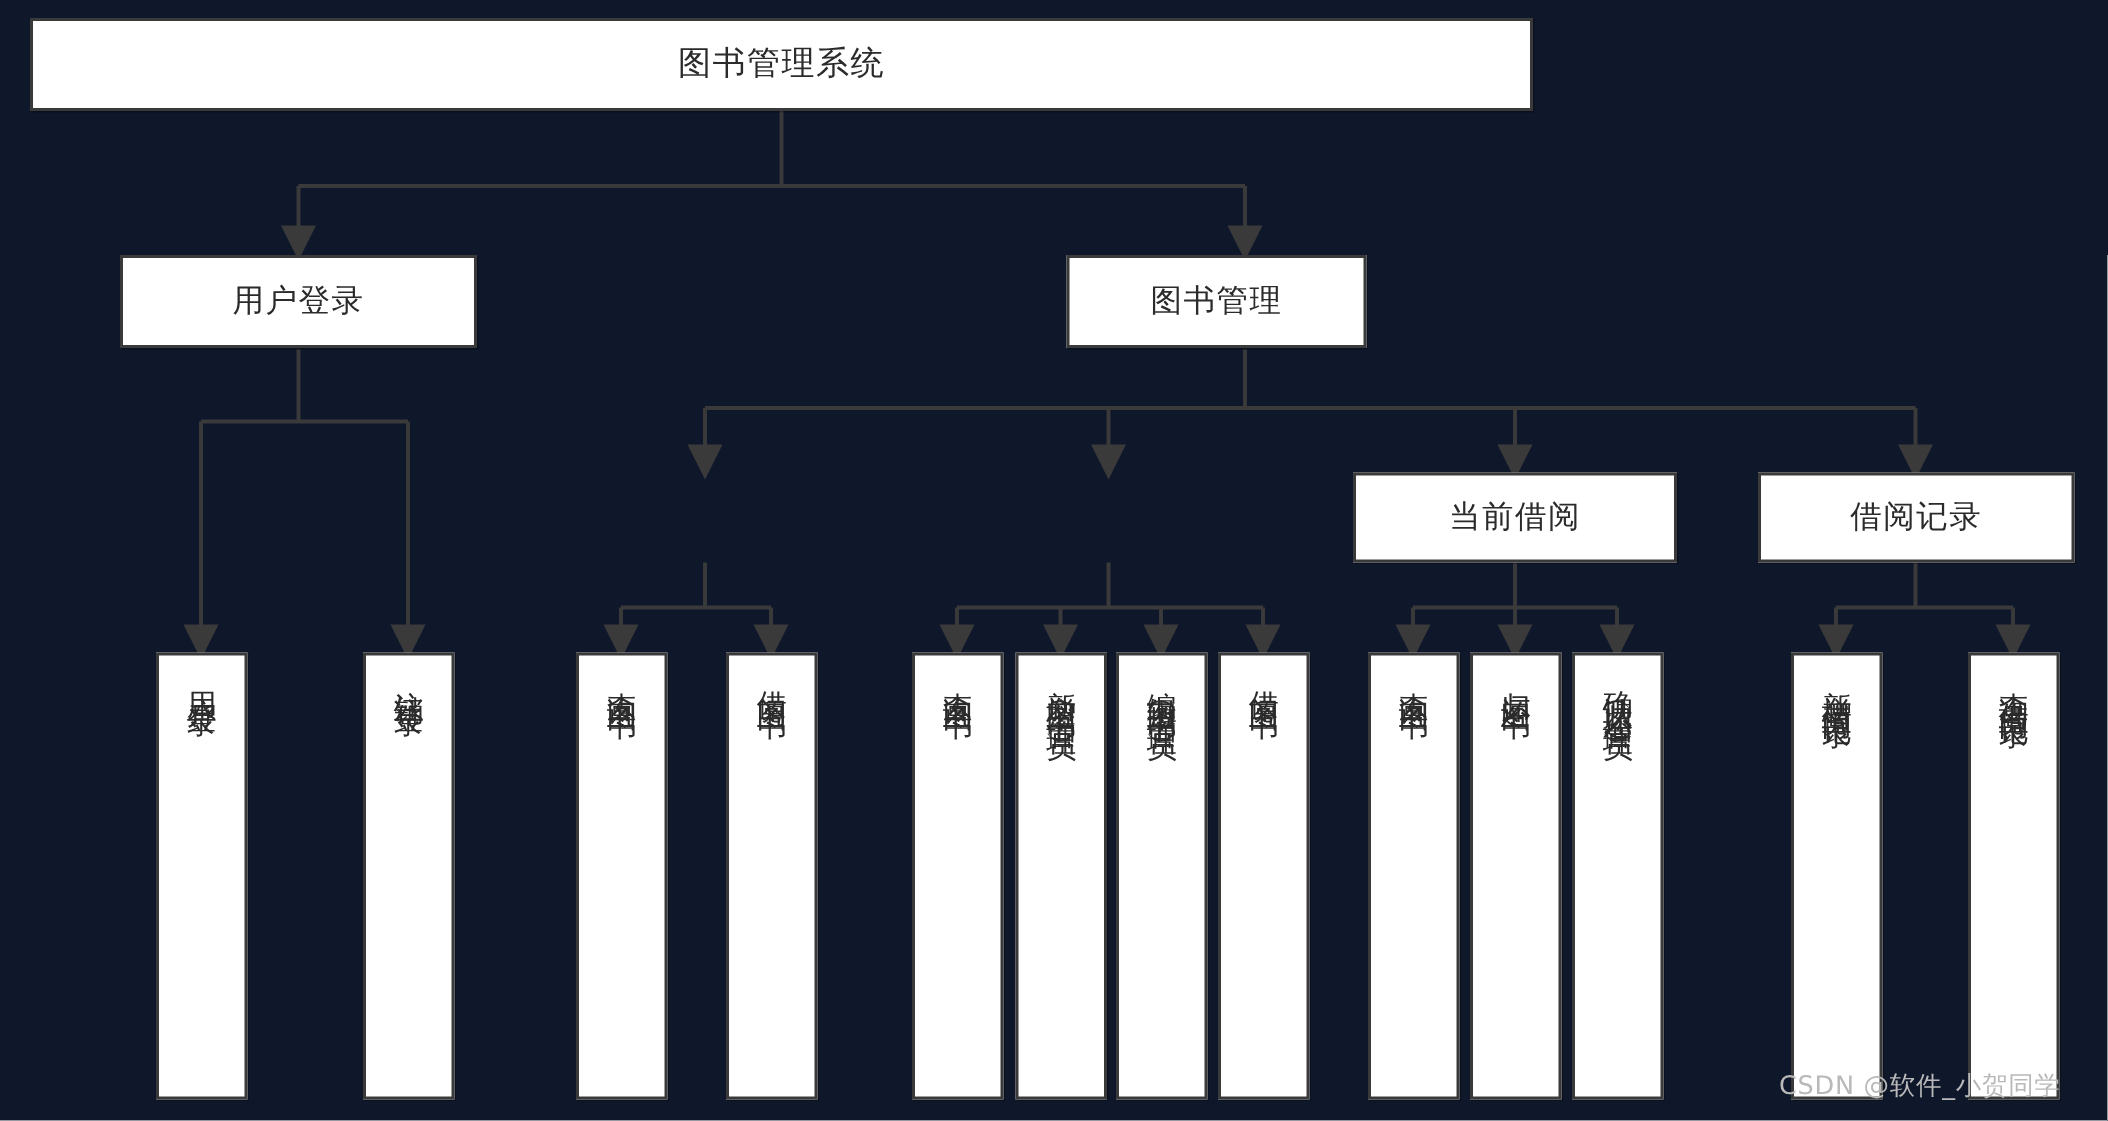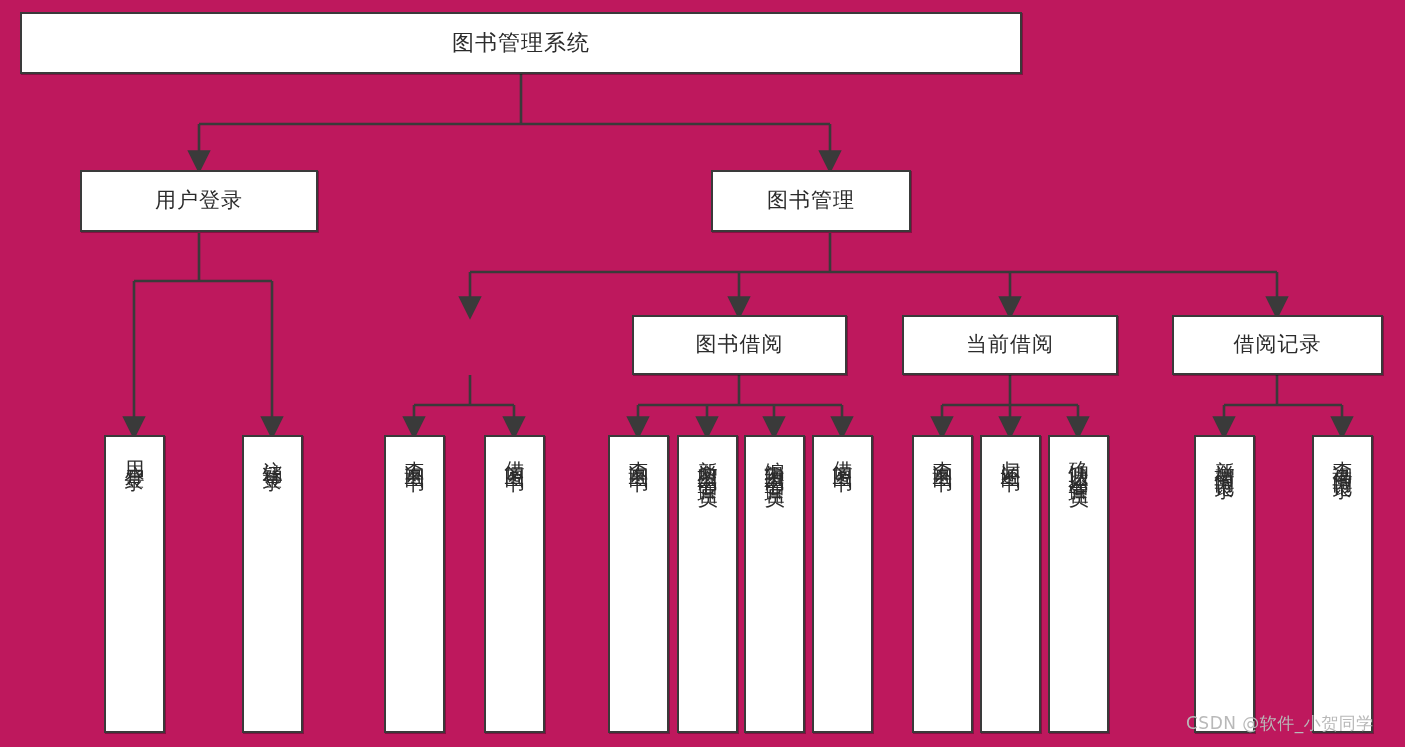--- a/index.html
+++ b/index.html
@@ -5,21 +5,21 @@
 <style>
   html, body {
     margin: 0;
     padding: 0;
     background: #ffffff;
   }
   #diagram-root {
     position: relative;
     width: 1405px;
     height: 747px;
-    background: #be185d;
+    background: #0f172a;
     font-family: "DejaVu Sans", "Liberation Sans", sans-serif;
     overflow: hidden;
   }
   #edge-layer {
     position: absolute;
     left: 0;
     top: 0;
     width: 1405px;
     height: 747px;
     pointer-events: none;
@@ -126,23 +126,20 @@
     <span>图书管理系统</span>
   </div>
 
   <div class="node h" style="left:80px; top:170px; width:238px; height:62px;">
     <span>用户登录</span>
   </div>
   <div class="node h" style="left:711px; top:170px; width:200px; height:62px;">
     <span>图书管理</span>
   </div>
 
-  <div class="node h" style="left:632px; top:315px; width:215px; height:60px;">
-    <span>图书借阅</span>
-  </div>
   <div class="node h" style="left:902px; top:315px; width:216px; height:60px;">
     <span>当前借阅</span>
   </div>
   <div class="node h" style="left:1172px; top:315px; width:211px; height:60px;">
     <span>借阅记录</span>
   </div>
 
   <div class="node v" style="left:104px; top:435px; width:61px; height:298px;">
     <span class="vtext">用户登录</span>
   </div>

